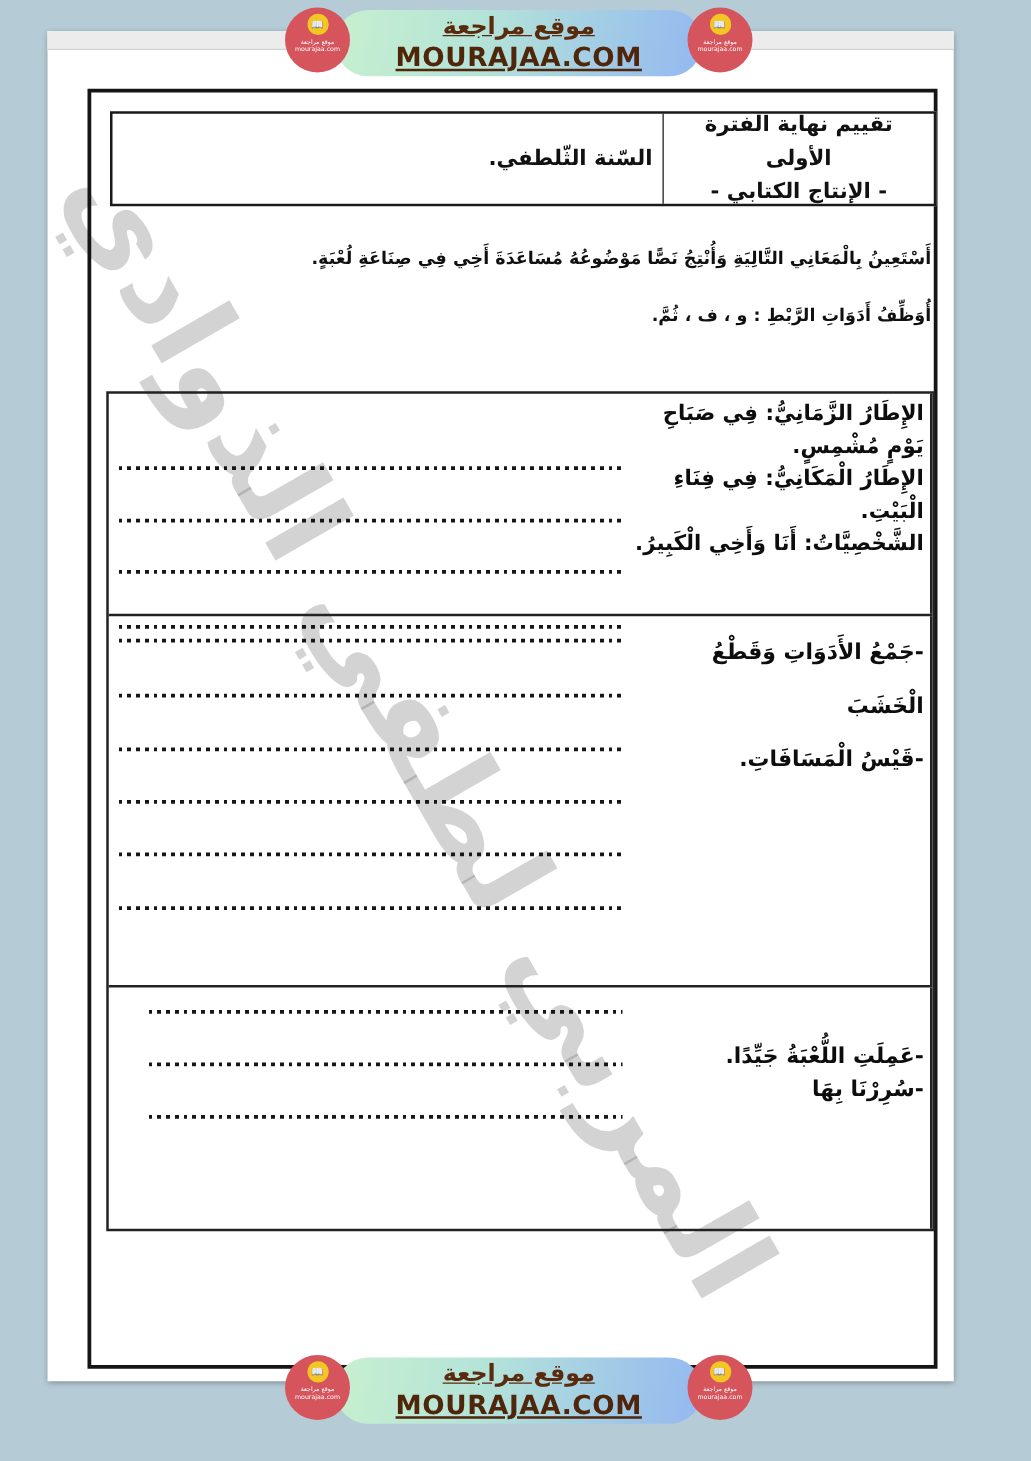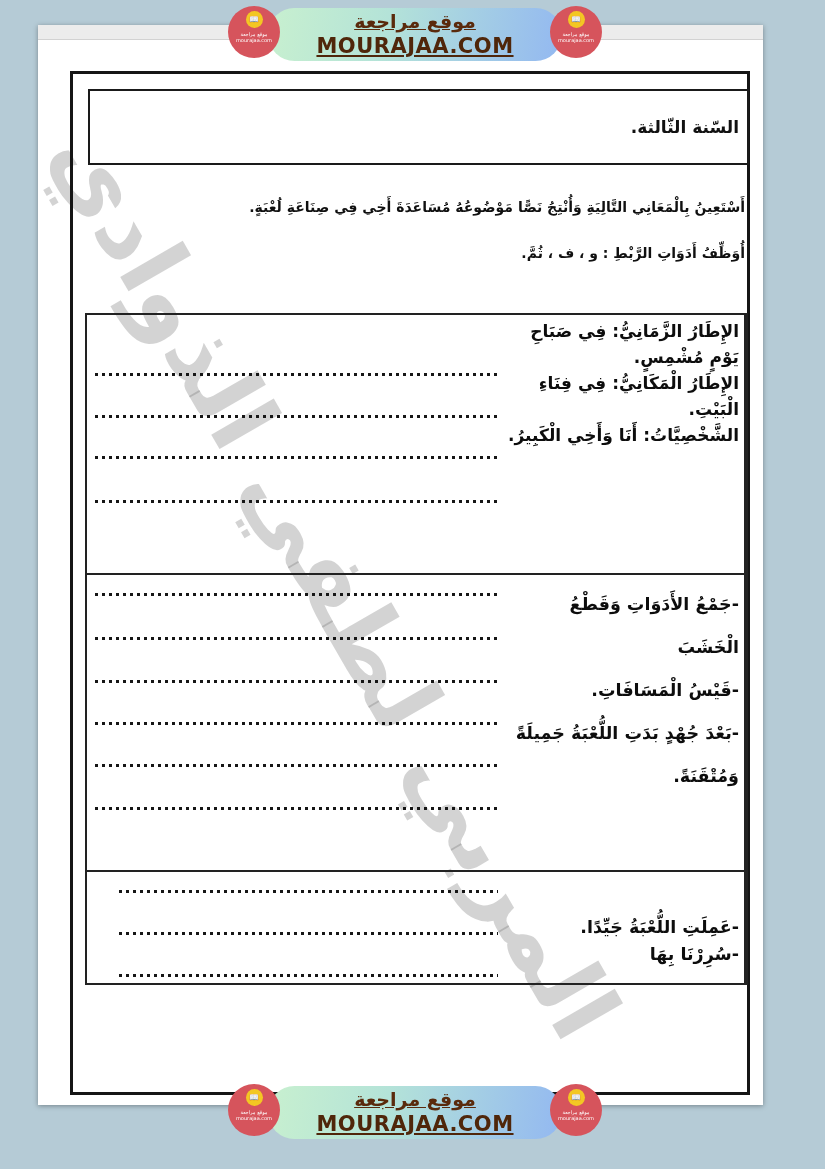--- a/index.html
+++ b/index.html
@@ -30,21 +30,21 @@
 
   
   .instructions{position:absolute;left:40px;right:18px;top:172px;direction:rtl;text-align:right;
         font-weight:bold;font-size:14px;color:#101010;}
   .instructions p{margin:0 0 26px 0;line-height:1.45;}
 
   
   .prod-table{position:absolute;left:47px;top:288px;width:663px;height:672px;
         border:2px solid #222;box-sizing:border-box;display:flex;flex-direction:column;background:transparent;}
   .prod-row{display:flex;flex-direction:row;position:relative;box-sizing:border-box;}
-  .row-0{height:260px;border-bottom:2px solid #222;}
+  .row-0{height:178px;border-bottom:2px solid #222;}
   .row-1{height:297px;border-bottom:2px solid #222;}
   .row-2{flex:1;padding-left:24px;}
   .answer-cell{flex:1;position:relative;}
   .dotline{position:absolute;left:8px;right:6px;height:3px;
         background-image:repeating-linear-gradient(to right,#161616 0 3px,transparent 3px 7px);}
   .prompt-cell{width:242px;border-right:2px solid #222;box-sizing:border-box;direction:rtl;
         text-align:right;font-weight:bold;color:#0d0d0d;}
   .prompt-cell p{margin:0;}
   .row-0 .prompt-cell{font-size:17px;line-height:26px;padding:3px 5px 0 2px;}
   .row-1 .prompt-cell{font-size:17.5px;line-height:43px;padding:8px 5px 0 2px;}
@@ -74,22 +74,26 @@
 <div id="canvas">
 
   <div class="page">
     <div class="page-top-strip"></div>
 
     <div class="watermark">المربي لطفي الذوادي</div>
 
     <div class="frame"></div>
 
     <div class="header-table">
+      <div class="header-cell cell-eval">
+        <span>تقييم نهاية الفترة الأولى</span>
+        <span>- الإنتاج الكتابي -</span>
+      </div>
       <div class="header-cell cell-year">
-        <span>السّنة الثّالثة.</span>
+        <span>السّنة الثّلطفي.</span>
       </div>
     </div>
 
     <div class="instructions">
       <p>أَسْتَعِينُ بِالْمَعَانِي التَّالِيَةِ وَأُنْتِجُ نَصًّا مَوْضُوعُهُ مُسَاعَدَةَ أَخِي فِي صِنَاعَةِ لُعْبَةٍ.</p>
       <p>أُوَظِّفُ أَدَوَاتِ الرَّبْطِ : و ، ف ، ثُمَّ.</p>
     </div>
 
     <div class="prod-table">
 
@@ -112,21 +116,20 @@
           <div class="dotline" style="top:18px"></div>
           <div class="dotline" style="top:62px"></div>
           <div class="dotline" style="top:105px"></div>
           <div class="dotline" style="top:147px"></div>
           <div class="dotline" style="top:189px"></div>
           <div class="dotline" style="top:232px"></div>
         </div>
         <div class="prompt-cell">
           <p>-جَمْعُ الأَدَوَاتِ وَقَطْعُ الْخَشَبَ</p>
           <p>-قَيْسُ الْمَسَافَاتِ.</p>
-          <p>-بَعْدَ جُهْدٍ بَدَتِ اللُّعْبَةُ جَمِيلَةً وَمُتْقَنَةً.</p>
         </div>
       </div>
 
       <div class="prod-row row-2">
         <div class="answer-cell">
           <div class="dotline" style="top:18px"></div>
           <div class="dotline" style="top:60px"></div>
           <div class="dotline" style="top:102px"></div>
         </div>
         <div class="prompt-cell">

